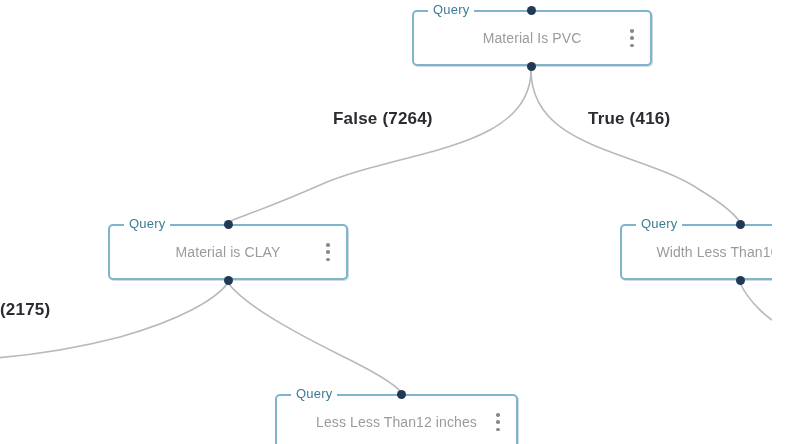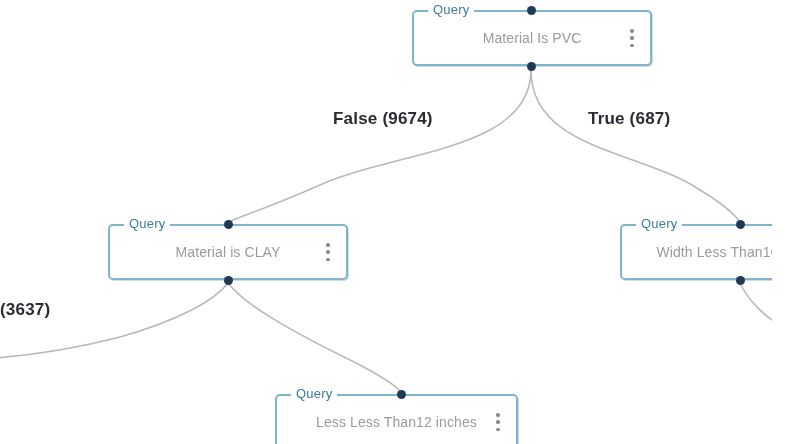--- a/index.html
+++ b/index.html
@@ -161,17 +161,17 @@
       <span class="node-text">Less Less Than12 inches</span>
     </div>
     <span class="kebab-icon">
       <i></i>
         <i></i>
         <i></i>
     </span>
   </div>
   <span class="port" style="left:401px; top:394px;"></span>
 
-  <span class="edge-label" style="left:333px; top:109px;">False (9674)</span>
-  <span class="edge-label" style="left:588px; top:109px;">True (687)</span>
-  <span class="edge-label" style="left:0px; top:300px;">(3637)</span>
+  <span class="edge-label" style="left:333px; top:109px;">False (7264)</span>
+  <span class="edge-label" style="left:588px; top:109px;">True (416)</span>
+  <span class="edge-label" style="left:0px; top:300px;">(2175)</span>
 
 </div>
 
 </body></html>

